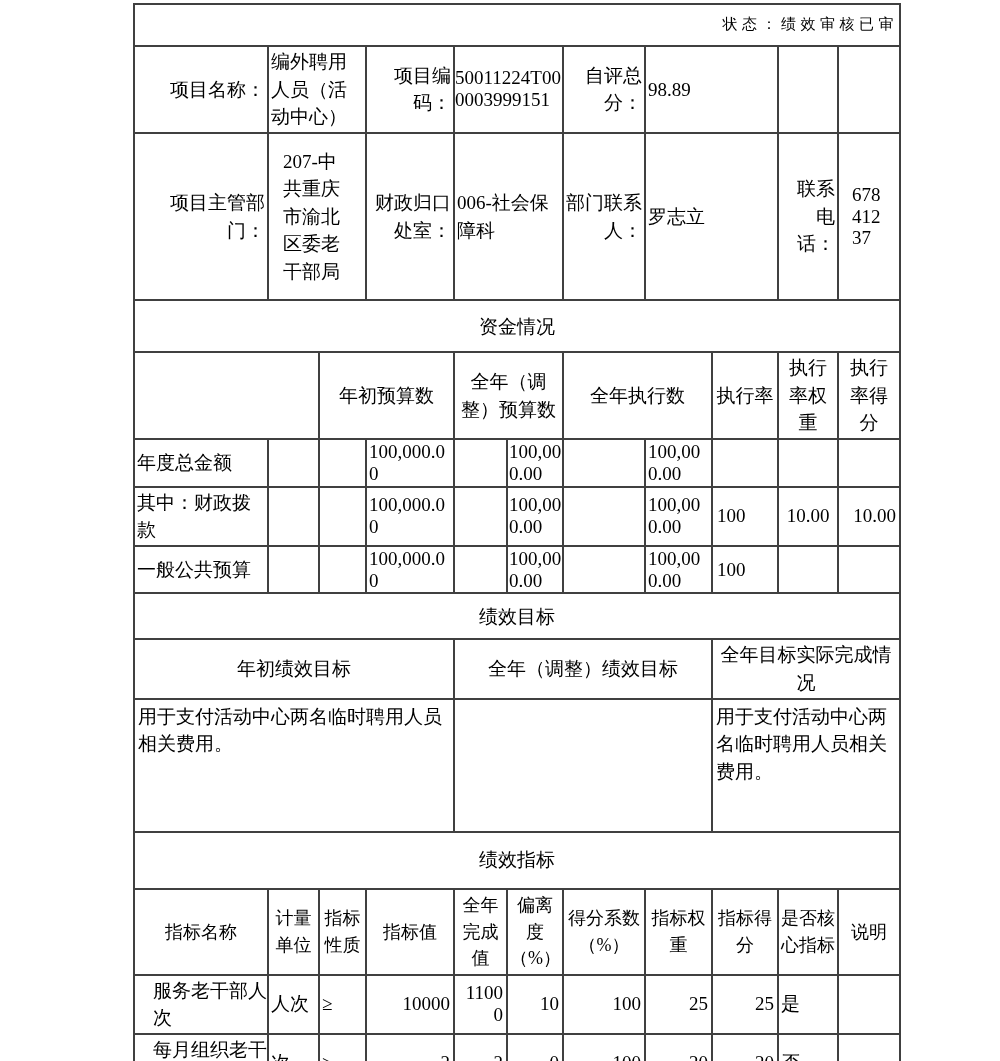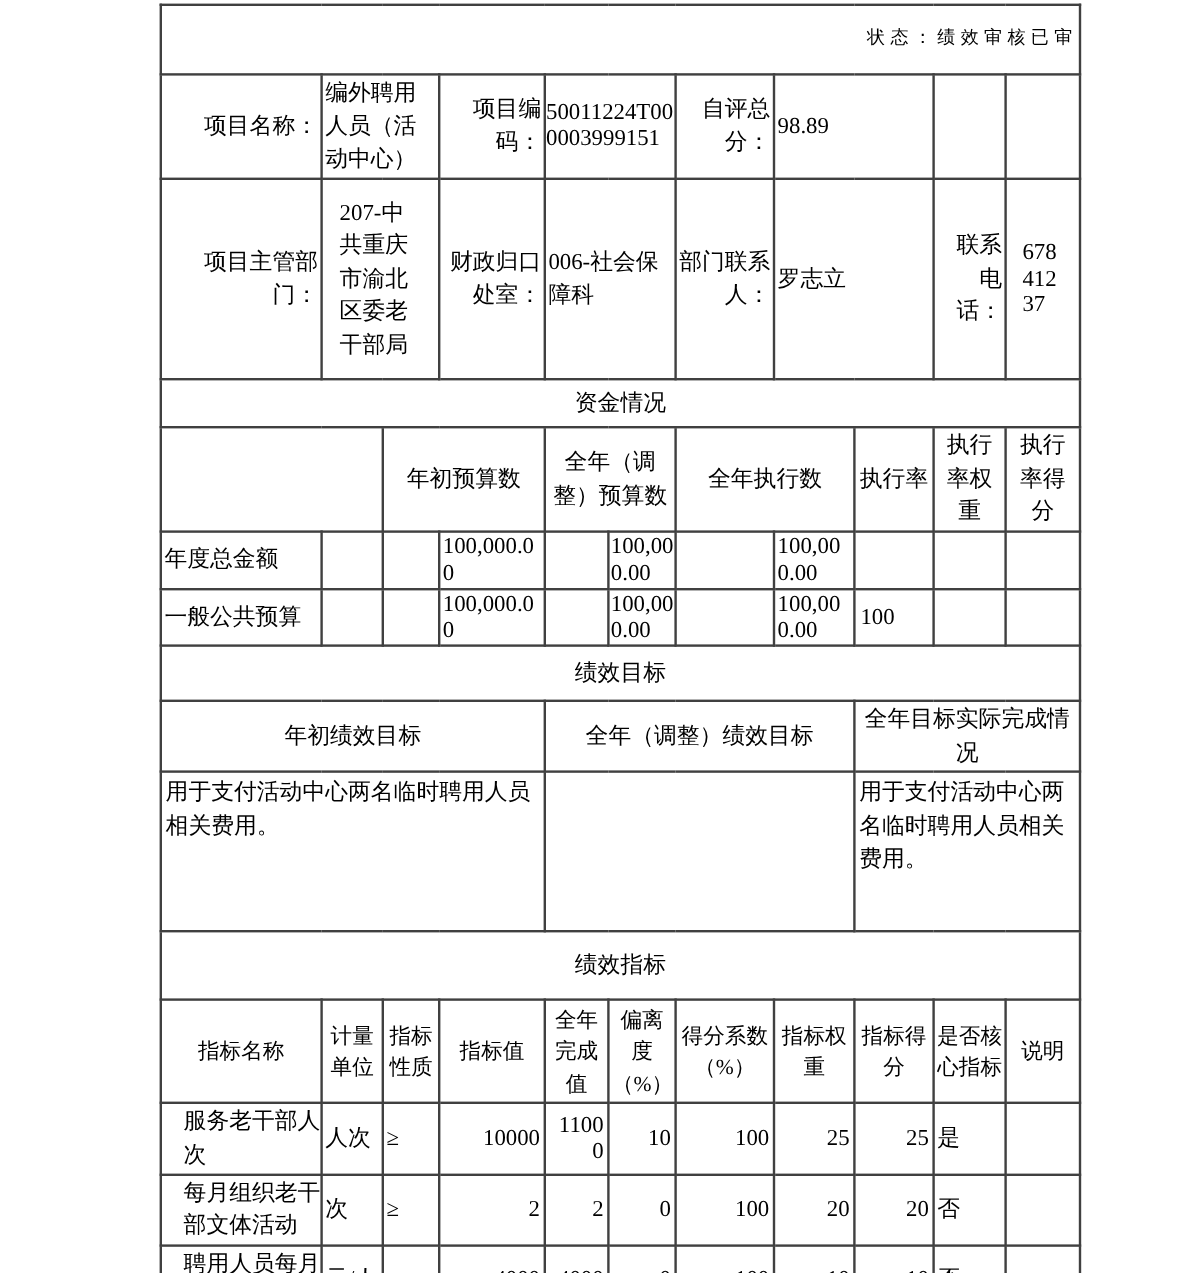--- a/index.html
+++ b/index.html
@@ -59,21 +59,21 @@
       <col style="width:53px">
       <col style="width:56px">
     <col style="width:82px">
       <col style="width:67px">
       <col style="width:66px">
     <col style="width:60px">
       <col style="width:62px">
   </colgroup>
   <tbody>
 
-    <tr style="height:58px">
+    <tr style="height:42px">
       <td colspan="11" class="status-cell">状态：绩效审核已审</td>
     </tr>
 
     <tr style="height:84px">
       <td class="r">项目名称：</td>
       <td colspan="2" class="l">编外聘用人员（活动中心）</td>
       <td class="r">项目编码：</td>
       <td colspan="2" class="l code">50011224T000003999151</td>
       <td class="r">自评总分：</td>
       <td colspan="2" class="l">98.89</td>
@@ -85,21 +85,21 @@
       <td class="r">项目主管部门：</td>
       <td colspan="2" class="l" style="padding:14px">207-中共重庆市渝北区委老干部局</td>
       <td class="r">财政归口处室：</td>
       <td colspan="2" class="l">006-社会保障科</td>
       <td class="r">部门联系人：</td>
       <td colspan="2" class="l">罗志立</td>
       <td class="r">联系电话：</td>
       <td class="l phone">67841237</td>
     </tr>
 
-    <tr style="height:40px">
+    <tr style="height:52px">
       <td colspan="11" class="c">资金情况</td>
     </tr>
 
     <tr style="height:64px">
       <td colspan="2"></td>
       <td colspan="2" class="c">年初预算数</td>
       <td colspan="2" class="c">全年（调整）预算数</td>
       <td colspan="2" class="c">全年执行数</td>
       <td class="c">执行率</td>
       <td class="c">执行率权重</td>
@@ -113,20 +113,33 @@
       <td class="money">100,000.00</td>
       <td></td>
       <td class="money p0">100,000.00</td>
       <td></td>
       <td class="money">100,000.00</td>
       <td class="rate"></td>
       <td class="wctr"></td>
       <td class="num"></td>
     </tr>
 
+    <tr style="height:45px">
+      <td class="l">其中：财政拨款</td>
+      <td></td>
+      <td></td>
+      <td class="money">100,000.00</td>
+      <td></td>
+      <td class="money p0">100,000.00</td>
+      <td></td>
+      <td class="money">100,000.00</td>
+      <td class="rate">100</td>
+      <td class="wctr">10.00</td>
+      <td class="num">10.00</td>
+    </tr>
 
     <tr style="height:45px">
       <td class="l">一般公共预算</td>
       <td></td>
       <td></td>
       <td class="money">100,000.00</td>
       <td></td>
       <td class="money p0">100,000.00</td>
       <td></td>
       <td class="money">100,000.00</td>

